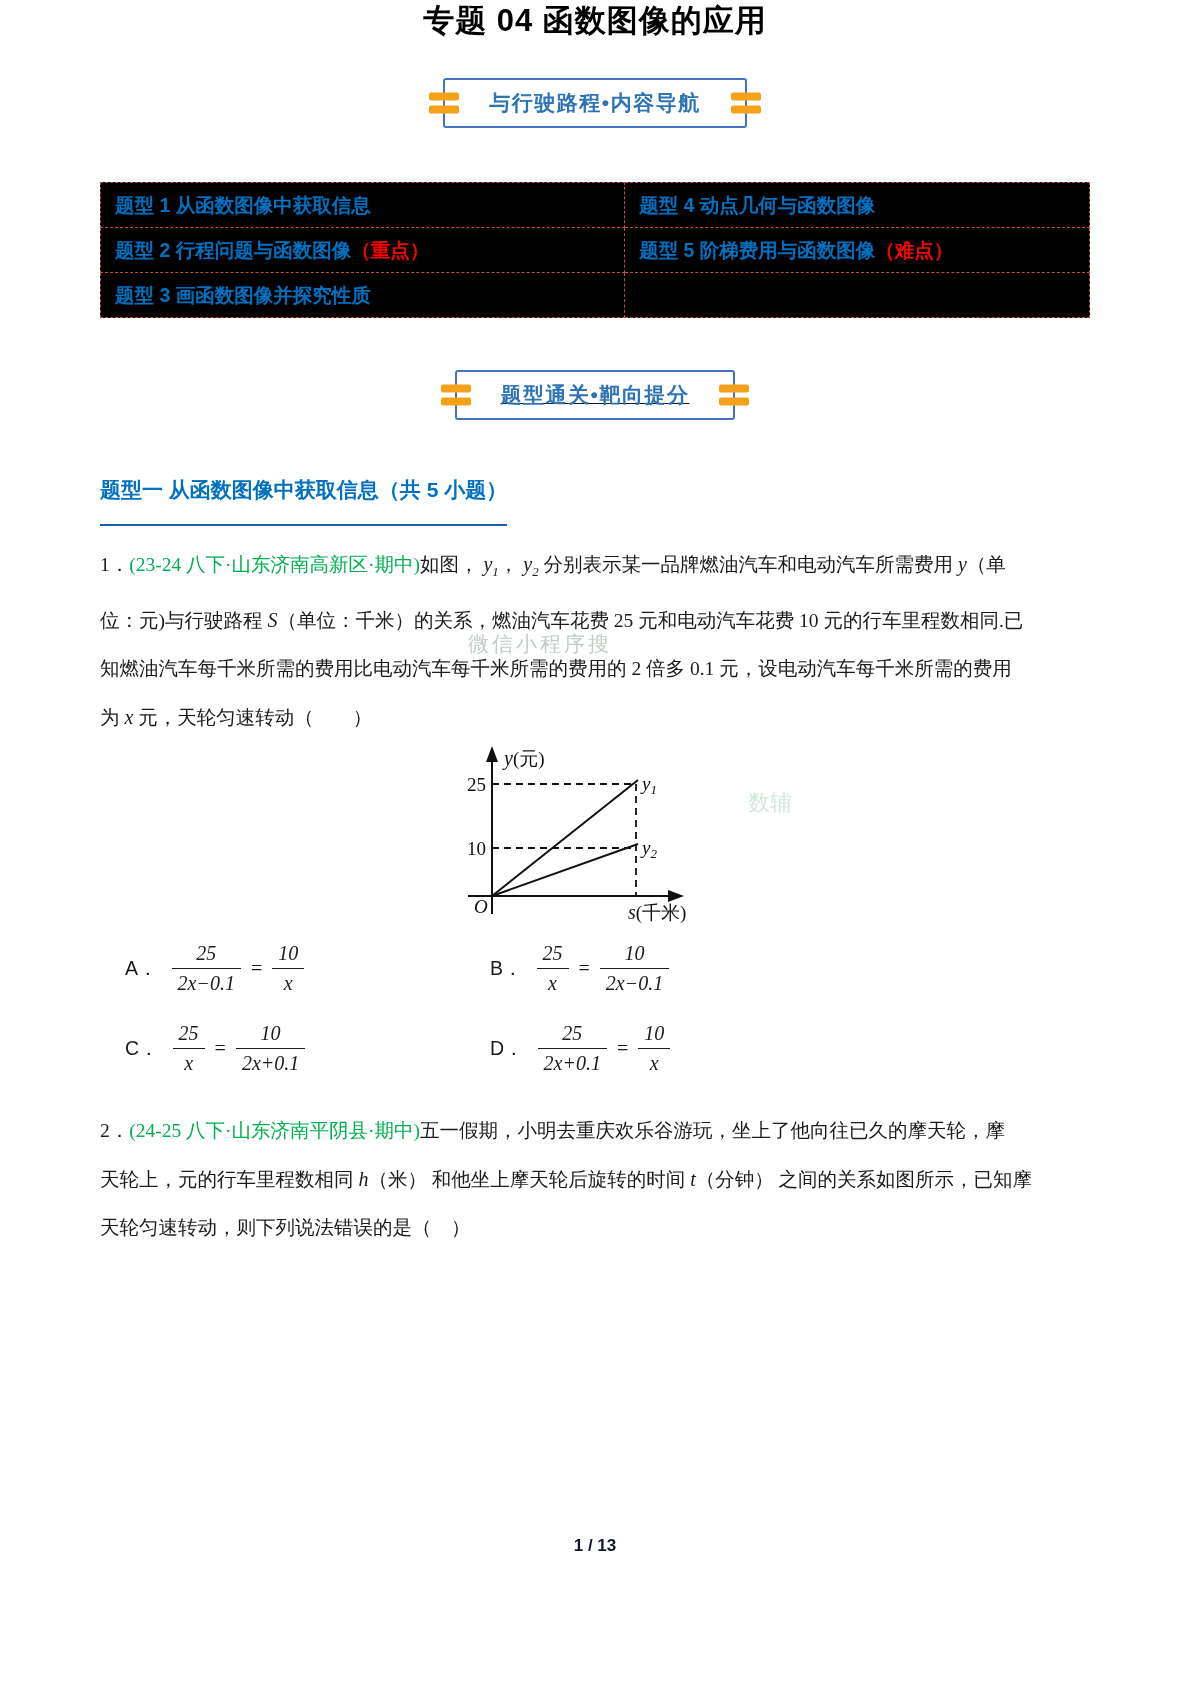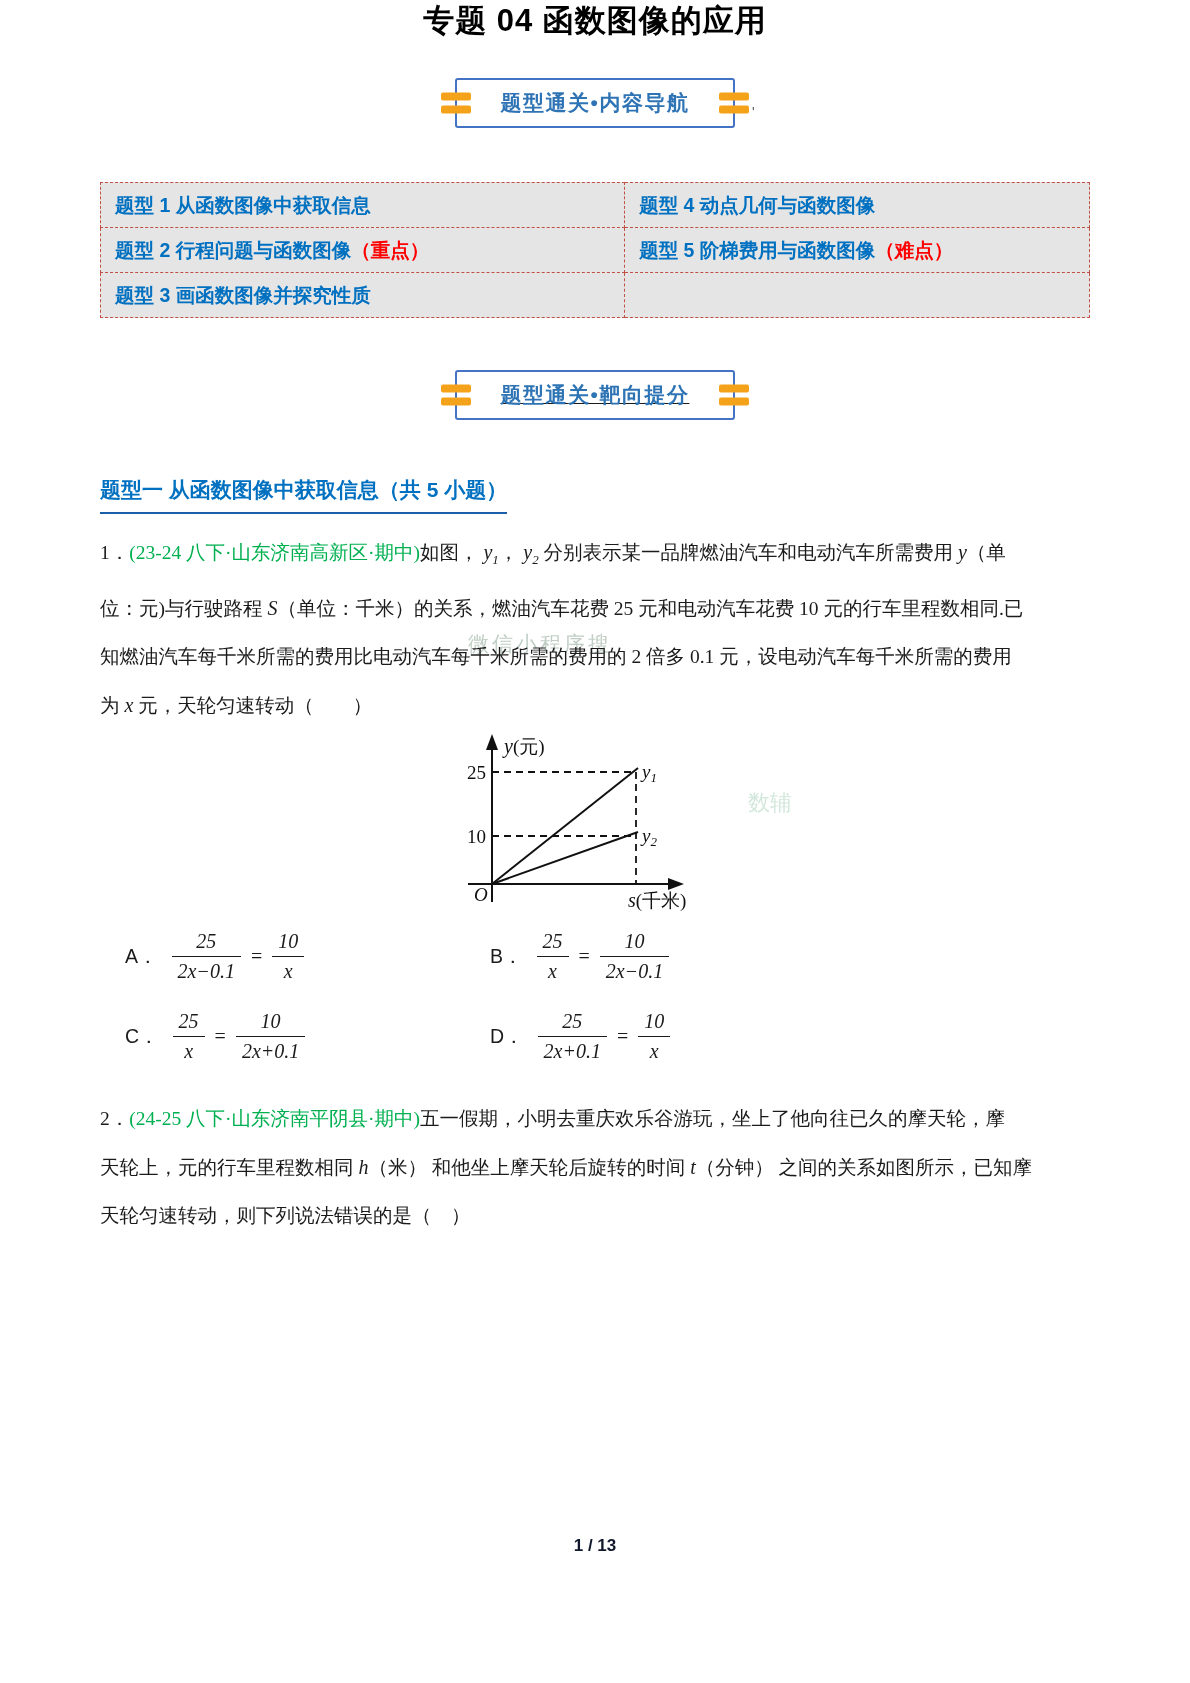--- a/index.html
+++ b/index.html
@@ -43,39 +43,39 @@
     font-family: "Liberation Sans", sans-serif;
     font-weight: bold; font-size: 21px; color: #2E74B5; letter-spacing: 1.5px;
   }
   .badge-bars { position:absolute; top:50%; transform:translateY(-50%); display:flex; flex-direction:column; gap:5px; }
   .badge-bars.left { left:-16px; } .badge-bars.right { right:-16px; }
   .badge-bars i { display:block; width:30px; height:8px; background:#F5A21B; border-radius:2px; }
 
   
   .nav-table {
     width: 100%; border-collapse: collapse;
-    margin-top: 54px; background: #e5e5e5;
+    margin-top: 54px; background: #000000;
   }
   .nav-table td {
     border: 1.6px dashed #C05046;
     height: 44px; padding: 0 0 0 14px;
     font-family: "Liberation Sans", sans-serif;
     font-weight: bold; font-size: 19.5px; color: #0070C0;
     vertical-align: middle; white-space: nowrap;
   }
   .nav-table td.col-left { width: 53%; }
   .tag-red { color: #FF0000; }
 
   
   .section-heading {
     margin: 56px 0 0;
     font-family: "Liberation Sans", sans-serif;
     font-weight: bold; font-size: 21px; color: #0070C0;
   }
-  .section-heading .u { display:inline-block; border-bottom: 2.5px solid #1A5FA8; padding-bottom: 8px; }
+  .section-heading .u { display:inline-block; border-bottom: 2.5px solid #1A5FA8; padding-bottom: 20px; }
 
   
   .para { margin-top: 14px; }
   .qline { font-size: 19.5px; line-height: 48px; white-space: nowrap; }
   .cite { color: #00B050; }
   .mvar { font-family: "Liberation Serif", serif; font-style: italic; font-size: 20px; }
   sub.msub { font-family: "Liberation Serif", serif; font-style: italic; font-size: 13px; }
 
   
   .graph-wrap { margin: 2px 0 0 330px; width: 300px; }
@@ -117,21 +117,21 @@
 
   <div class="content">
 
     <h1 class="doc-title">专题 04 函数图像的应用</h1>
 
     <div class="badge">
       <span class="badge-bars left">
           <i></i>
           <i></i>
         </span>
-      <span class="badge-text">题型通关•内容导航</span>
+      <span class="badge-text">与行驶路程•内容导航</span>
       <span class="badge-bars right">
           <i></i>
           <i></i>
         </span>
     </div>
 
     <table class="nav-table">
       <tbody>
           <tr>
         <td class="col-left"><span>题型 1 从函数图像中获取信息</span><span class="tag-red"></span></td>

